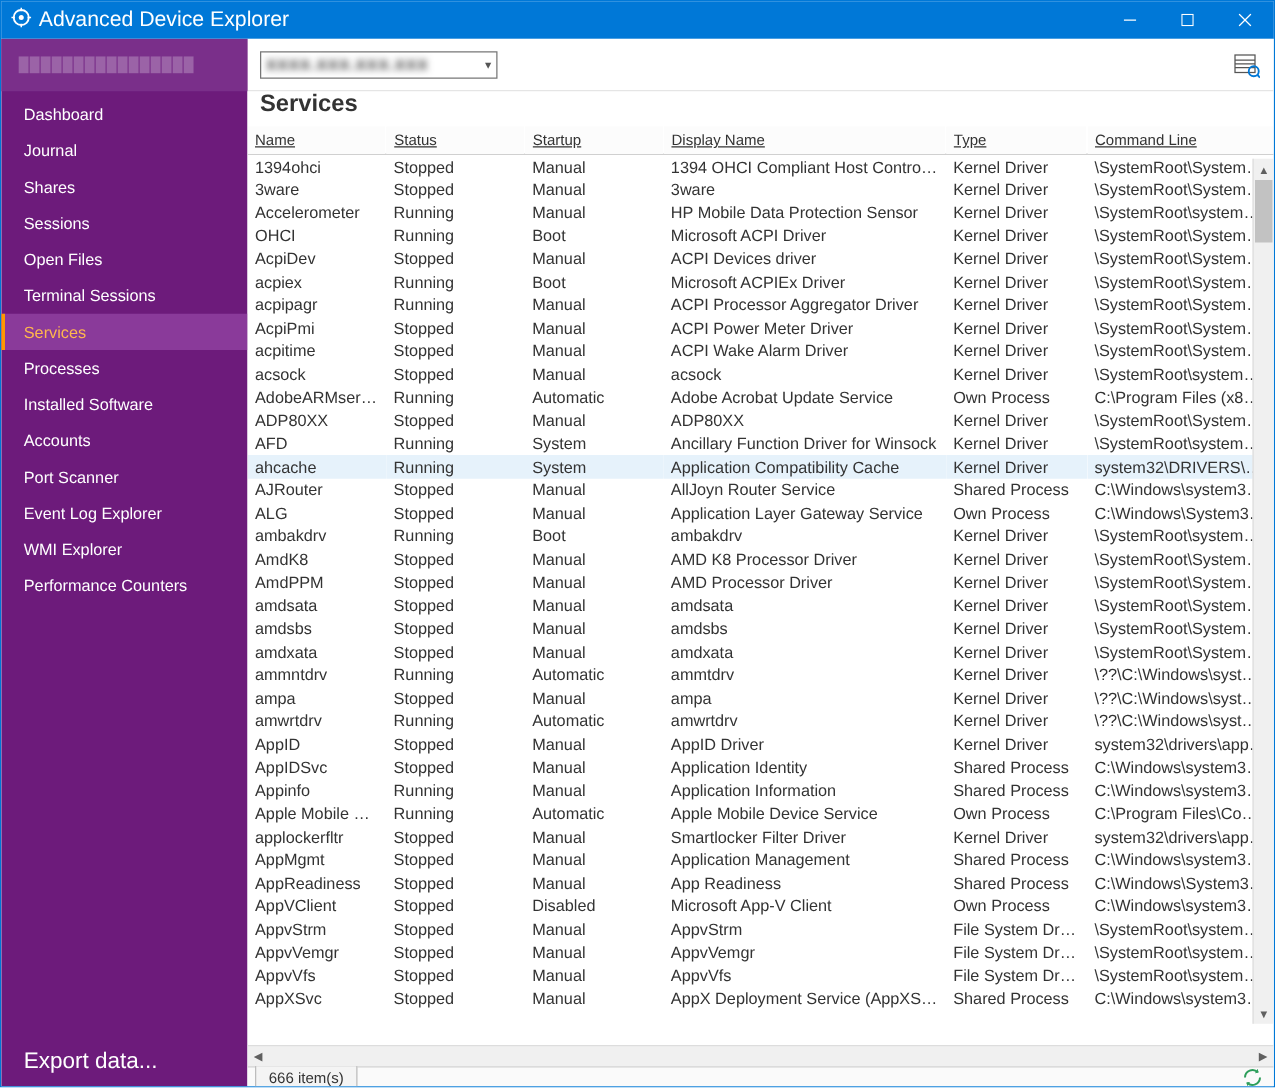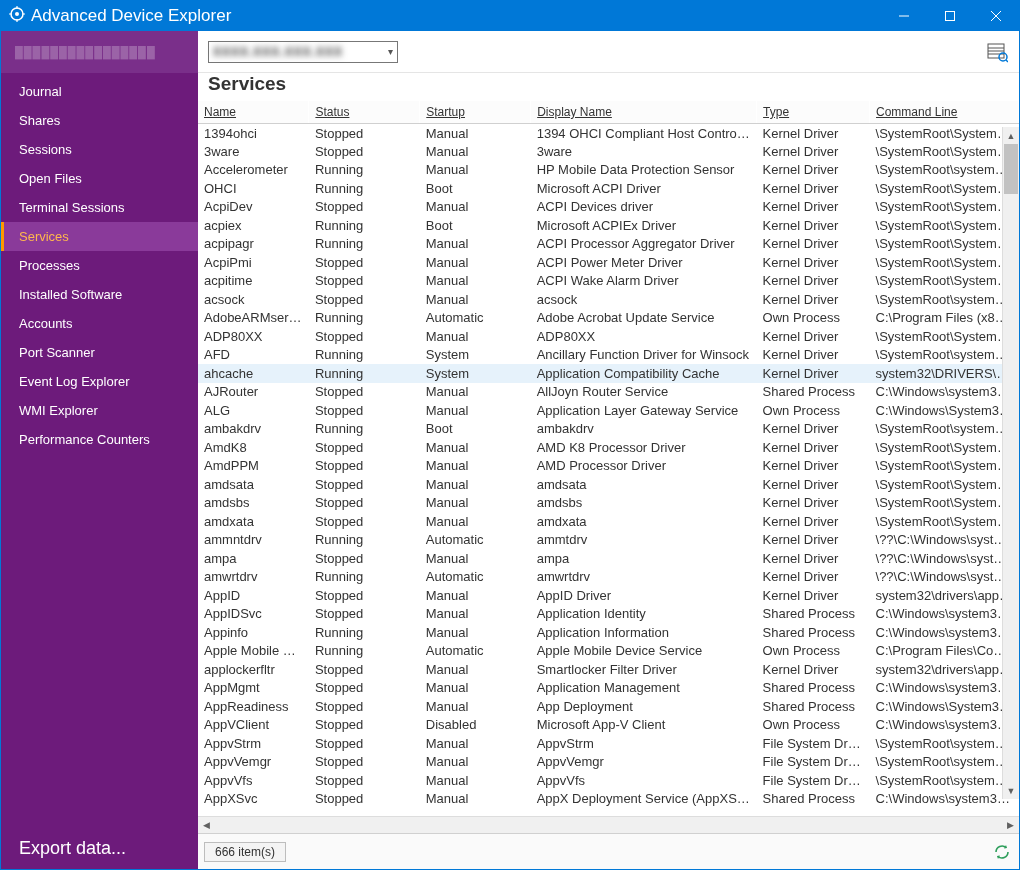--- a/index.html
+++ b/index.html
@@ -39,21 +39,21 @@
 .col-cmd { width: 145px; }
 .vscroll { position: absolute; right: 0; top: 26px; bottom: 17px; width: 17px; background: #f0f0f0; border-left: 1px solid #ddd; }
 .vscroll .thumb { position: absolute; left: 1px; right: 1px; top: 17px; height: 50px; background: #c2c2c2; }
 .vscroll .arr { position: absolute; left: 0; right: 0; height: 17px; display: flex; align-items: center; justify-content: center; font-size: 9px; color: #606060; cursor: pointer; }
 .vscroll .arr.up { top: 0; }
 .vscroll .arr.dn { bottom: 0; }
 .hscroll { height: 17px; background: #f0f0f0; border-top: 1px solid #ddd; position: relative; }
 .hscroll .arr { position: absolute; top: 0; bottom: 0; width: 17px; display: flex; align-items: center; justify-content: center; font-size: 9px; color: #606060; cursor: pointer; }
 .hscroll .arr.lt { left: 0; }
 .hscroll .arr.rt { right: 0; }
-.statusbar { height: 36px; border-top: 1px solid #d0d0d0; display: flex; align-items: center; padding: 0 6px; gap: 8px; background: #fafafa; }
+.statusbar { height: 16px; border-top: 1px solid #d0d0d0; display: flex; align-items: center; padding: 0 6px; gap: 8px; background: #fafafa; }
 .status-chip { border: 1px solid #bdbdbd; padding: 2px 10px; font-size: 12px; background: #f4f4f4; }
 .statusbar .sp { flex: 1; }
 .refresh { width: 22px; height: 22px; cursor: pointer; display: flex; align-items: center; justify-content: center; }
 </style>
 </head>
 <body>
 
 <div class="window">
   <div class="titlebar">
     <div class="title">
@@ -83,20 +83,21 @@
             <line x1="10" y1="0" x2="0" y2="10" stroke="#fff" stroke-width="1"></line>
           </svg>
         </div>
     </div>
   </div>
 
   <div class="body">
     <div class="sidebar">
       <div class="blurred">████████████████</div>
       <div class="nav" id="sidebar-nav">
+          <div class="item">Dashboard</div>
           <div class="item">Journal</div>
           <div class="item">Shares</div>
           <div class="item">Sessions</div>
           <div class="item">Open Files</div>
           <div class="item">Terminal Sessions</div>
           <div class="item active">Services</div>
           <div class="item">Processes</div>
           <div class="item">Installed Software</div>
           <div class="item">Accounts</div>
           <div class="item">Port Scanner</div>
@@ -386,21 +387,21 @@
                   <td class="col-status">Stopped</td>
                   <td class="col-startup">Manual</td>
                   <td class="col-display">Application Management</td>
                   <td class="col-type">Shared Process</td>
                   <td class="col-cmd">C:\Windows\system32\sv</td>
                 </tr>
                 <tr>
                   <td class="col-name">AppReadiness</td>
                   <td class="col-status">Stopped</td>
                   <td class="col-startup">Manual</td>
-                  <td class="col-display">App Deployment</td>
+                  <td class="col-display">App Readiness</td>
                   <td class="col-type">Shared Process</td>
                   <td class="col-cmd">C:\Windows\System32\sv</td>
                 </tr>
                 <tr>
                   <td class="col-name">AppVClient</td>
                   <td class="col-status">Stopped</td>
                   <td class="col-startup">Disabled</td>
                   <td class="col-display">Microsoft App-V Client</td>
                   <td class="col-type">Own Process</td>
                   <td class="col-cmd">C:\Windows\system32\Ap</td>

